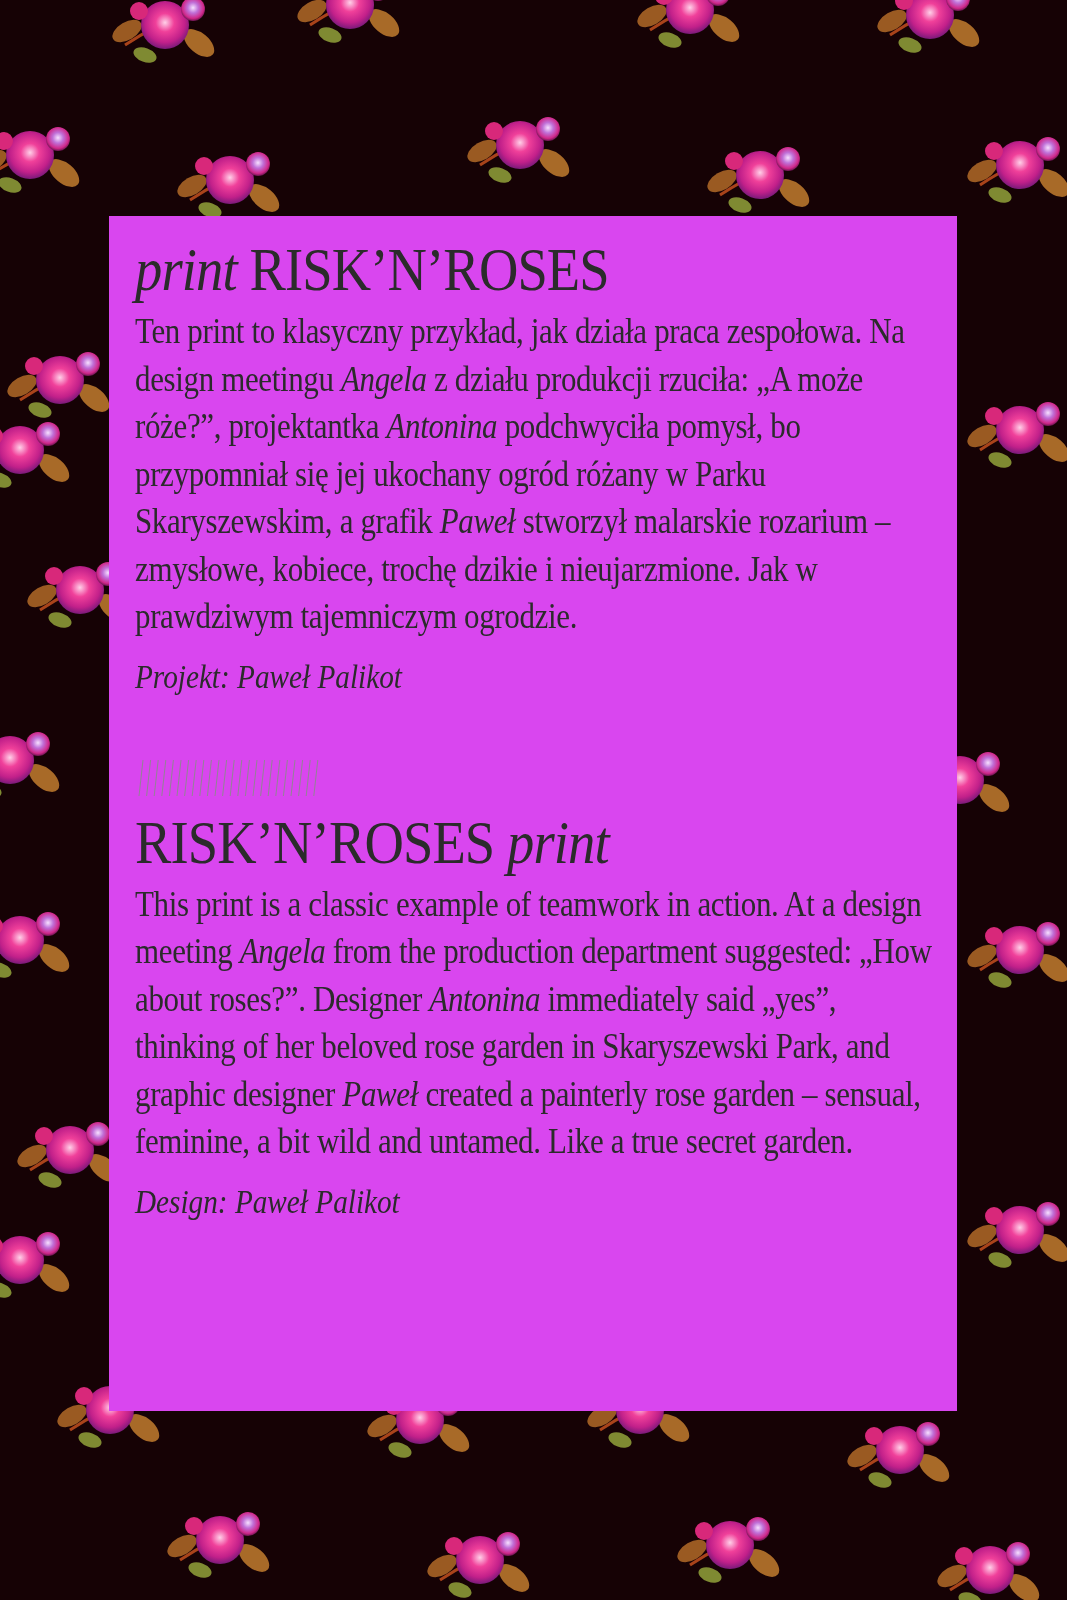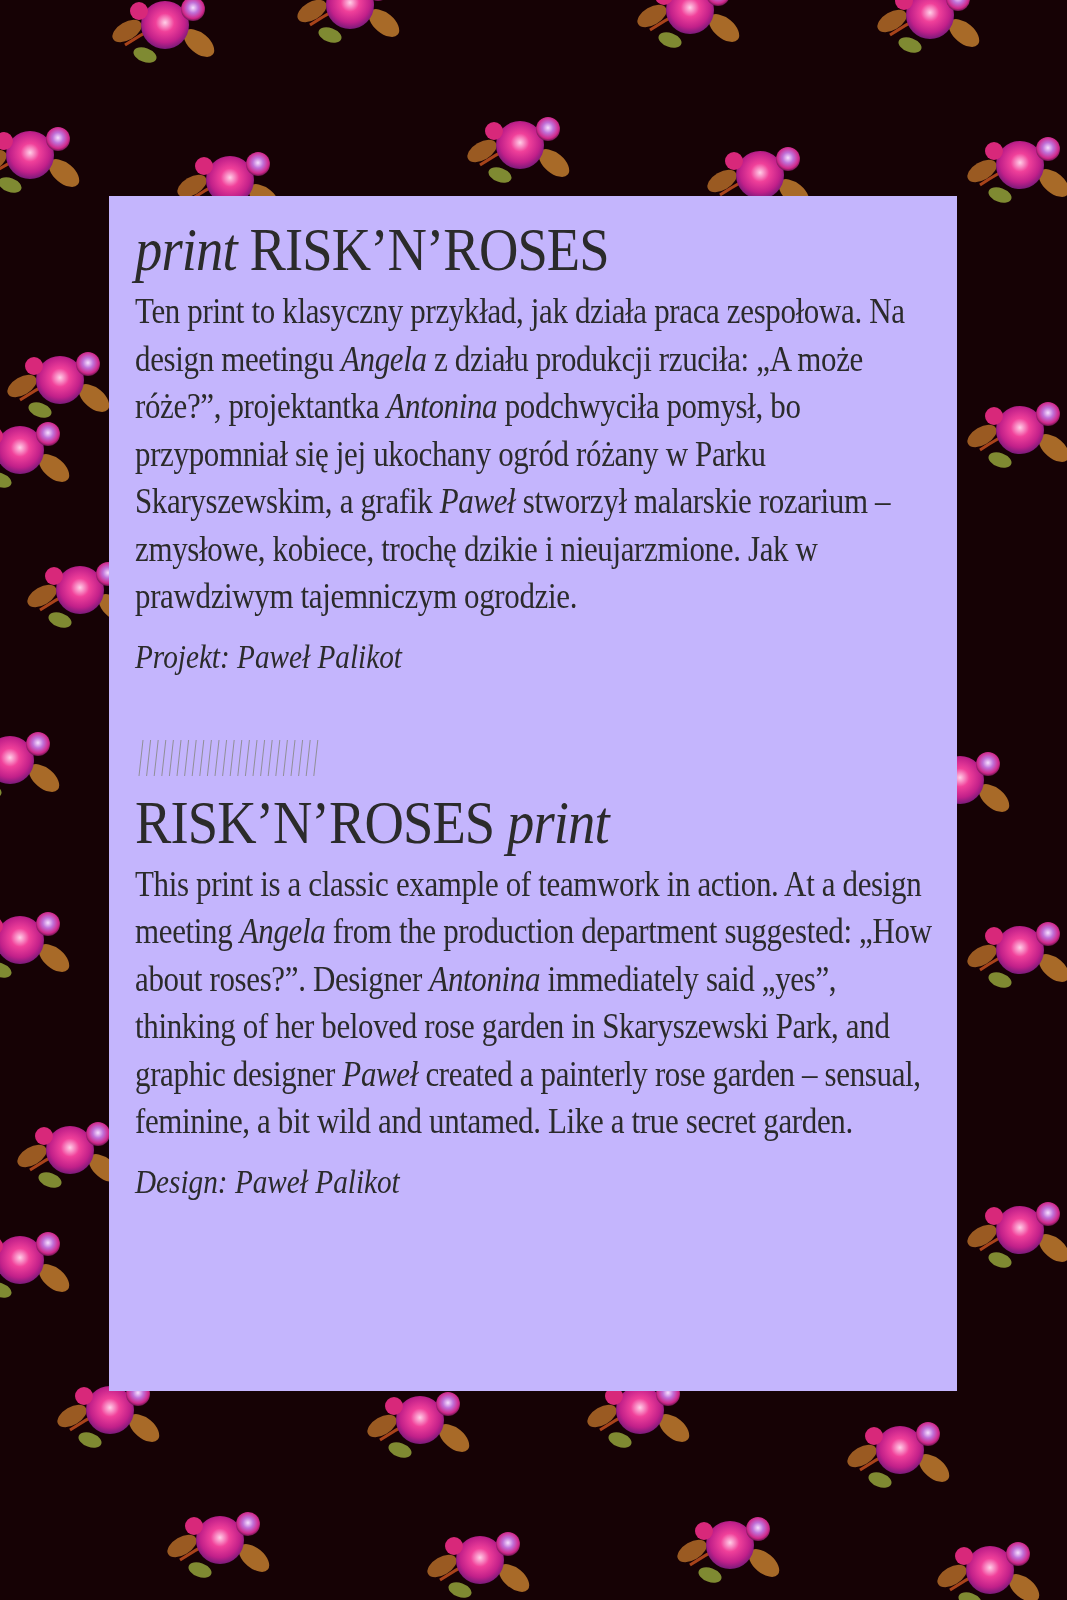--- a/index.html
+++ b/index.html
@@ -3,22 +3,22 @@
 <meta charset="utf-8">
 <style>
   html, body { margin:0; padding:0; }
   body {
     width:1067px; height:1600px; position:relative; overflow:hidden;
     background:#160205;
     font-family:"Liberation Serif","DejaVu Serif",serif;
   }
   .bg { position:absolute; inset:0; width:1067px; height:1600px; }
   .card {
-    position:absolute; left:109px; top:196px; width:848px; height:1195px;
-    background:#c4b5fd; box-sizing:border-box; padding:18px 24px 0 26px;
+    position:absolute; left:109px; top:216px; width:848px; height:1195px;
+    background:#d946ef; box-sizing:border-box; padding:18px 24px 0 26px;
     color:#2b2b2b;
   }
   .title {
     font-size:62px; line-height:70px; margin:0; font-weight:normal;
     letter-spacing:-1px; transform:scaleX(0.88); transform-origin:left center;
     white-space:nowrap;
   }
   .title em { font-style:italic; }
   .body {
     font-size:36px; line-height:47.5px; margin:4px 0 0 0;

